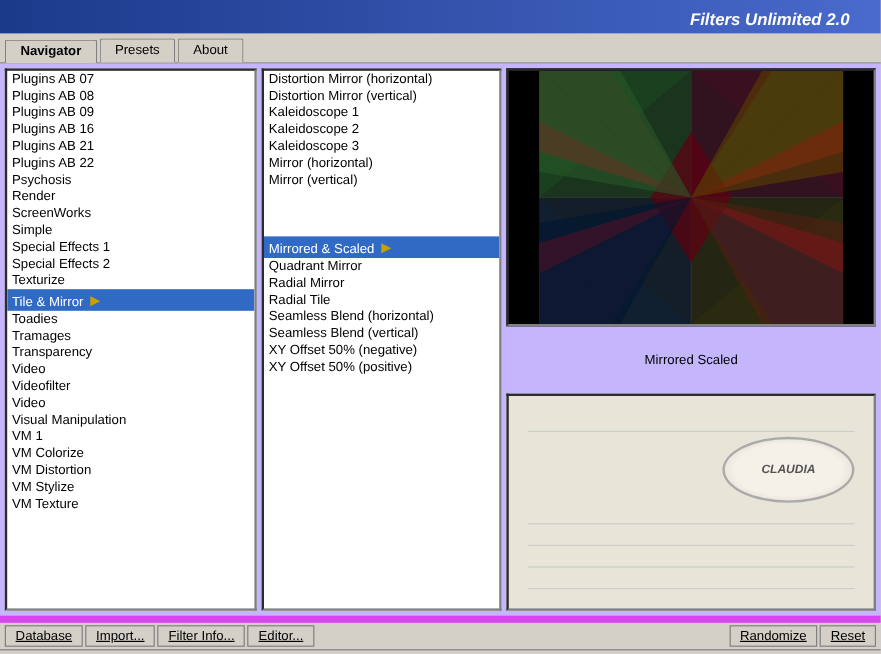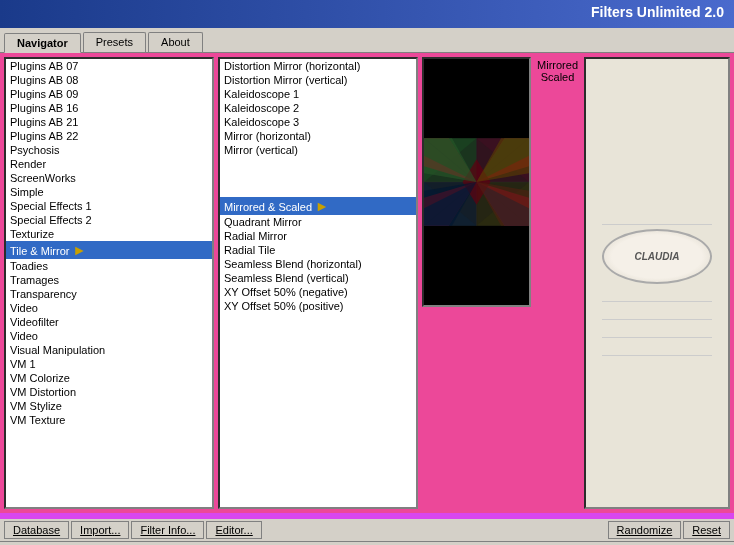--- a/index.html
+++ b/index.html
@@ -11,25 +11,26 @@
       height: 545px;
       overflow: hidden;
     }
 
     
     .title-bar {
       background: linear-gradient(to right, #1a3a8a, #4a6acd);
       color: #fff;
       font-size: 14px;
       font-weight: bold;
-      padding: 4px 10px;
+      font-style: italic;
+      padding: 4px 26px;
       text-align: right;
       height: 28px;
       display: flex;
-      align-items: flex-start;
+      align-items: flex-end;
       justify-content: flex-end;
     }
 
     
     .tab-bar {
       display: flex;
       background: #d4d0c8;
       padding: 4px 4px 0 4px;
       border-bottom: 1px solid #808080;
     }
@@ -47,21 +48,21 @@
       background: #d4d0c8;
       font-weight: bold;
       border-bottom: 1px solid #d4d0c8;
       position: relative;
       top: 1px;
     }
 
     
     .main-content {
       display: flex;
-      background: #ec4899;
+      background: #c4b5fd;
       padding: 4px;
       height: 460px;
     }
 
     
     .left-panel {
       width: 210px;
       border: 2px inset #808080;
       background: #fff;
       overflow-y: scroll;
@@ -87,22 +88,22 @@
       padding: 1px 4px;
       cursor: pointer;
       white-space: nowrap;
     }
     .effect-item.selected { background: #316ac5; color: #fff; margin-top: 40px; }
 
     
     .right-panel {
       flex: 1;
       display: flex;
-      flex-direction: row;
-      gap: 4px;
+      flex-direction: column;
+      gap: 20px;
     }
 
     .preview-image {
       width: 100%;
       height: 250px;
       border: 2px inset #808080;
       background: #000;
       position: relative;
       overflow: hidden;
     }

